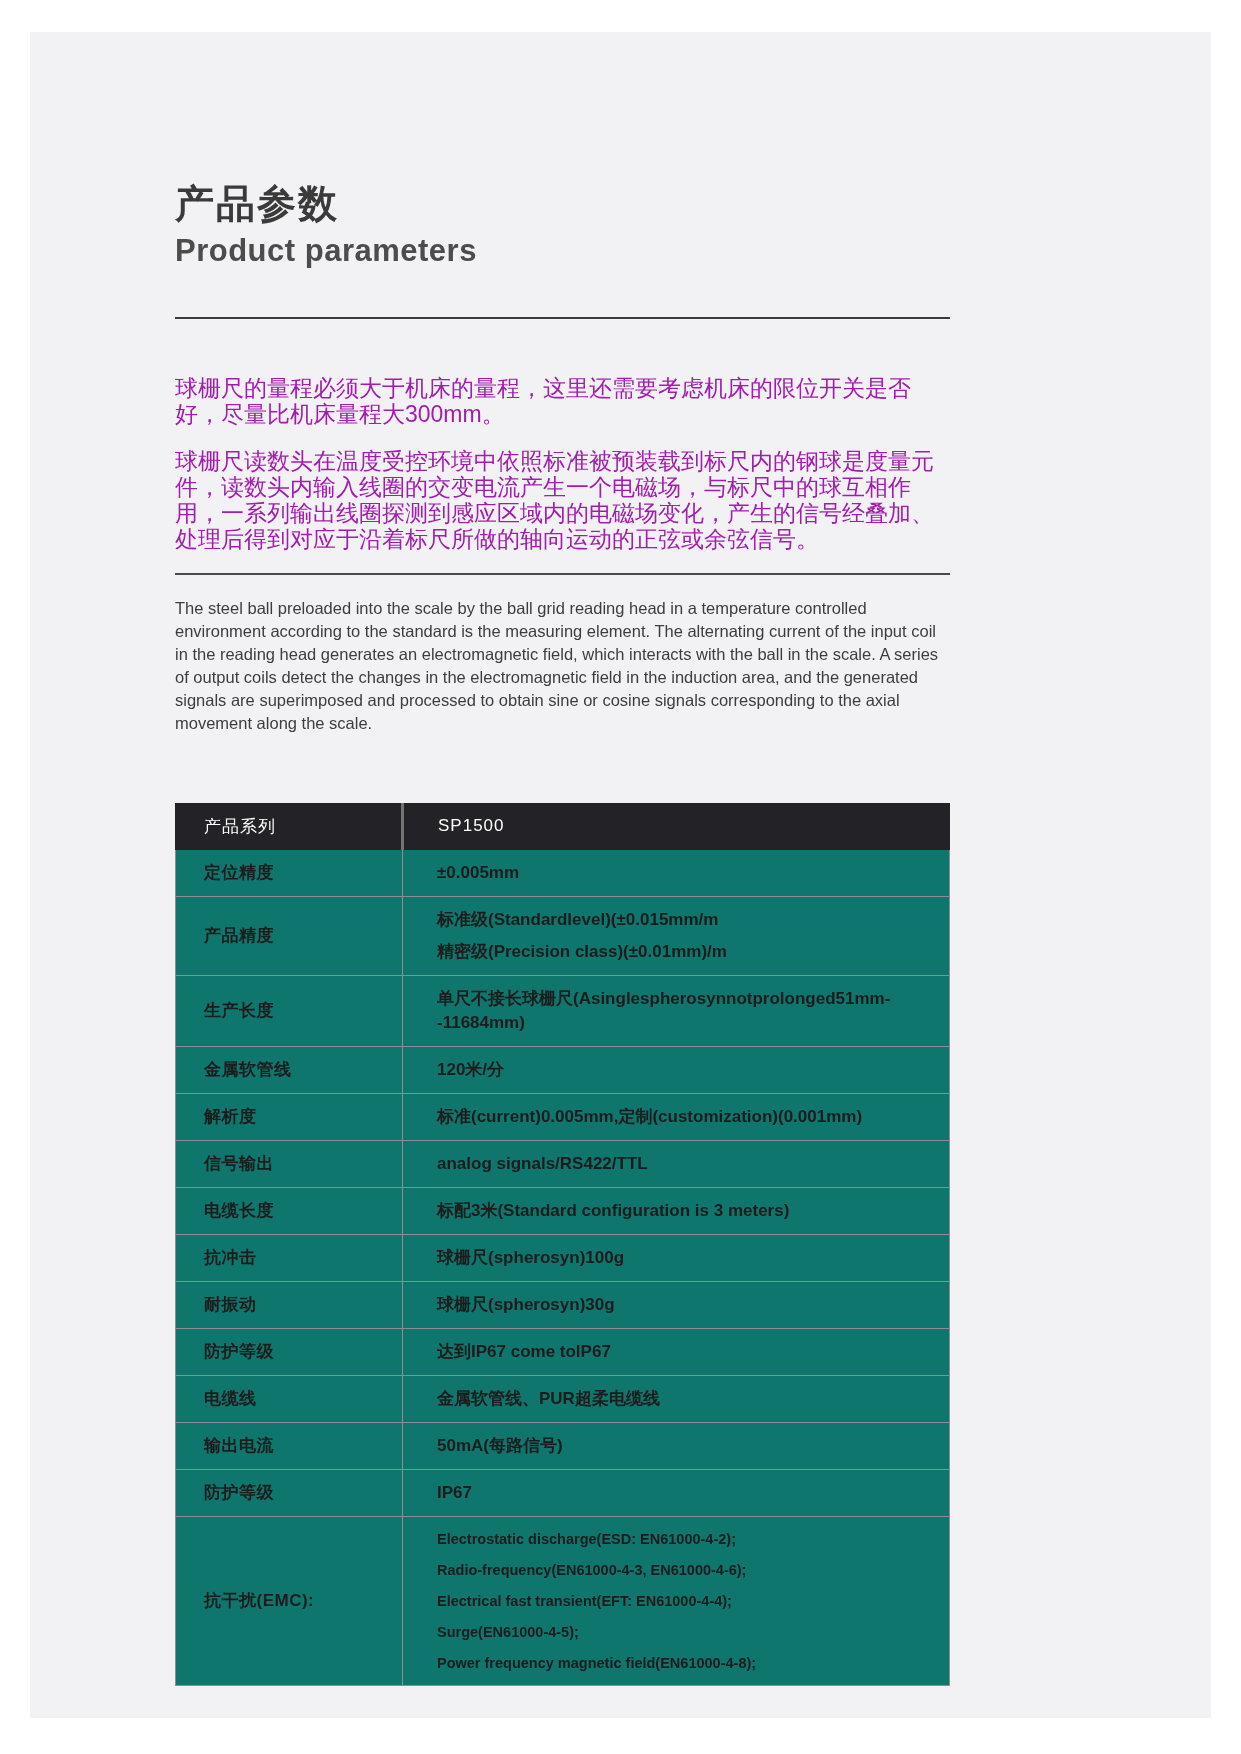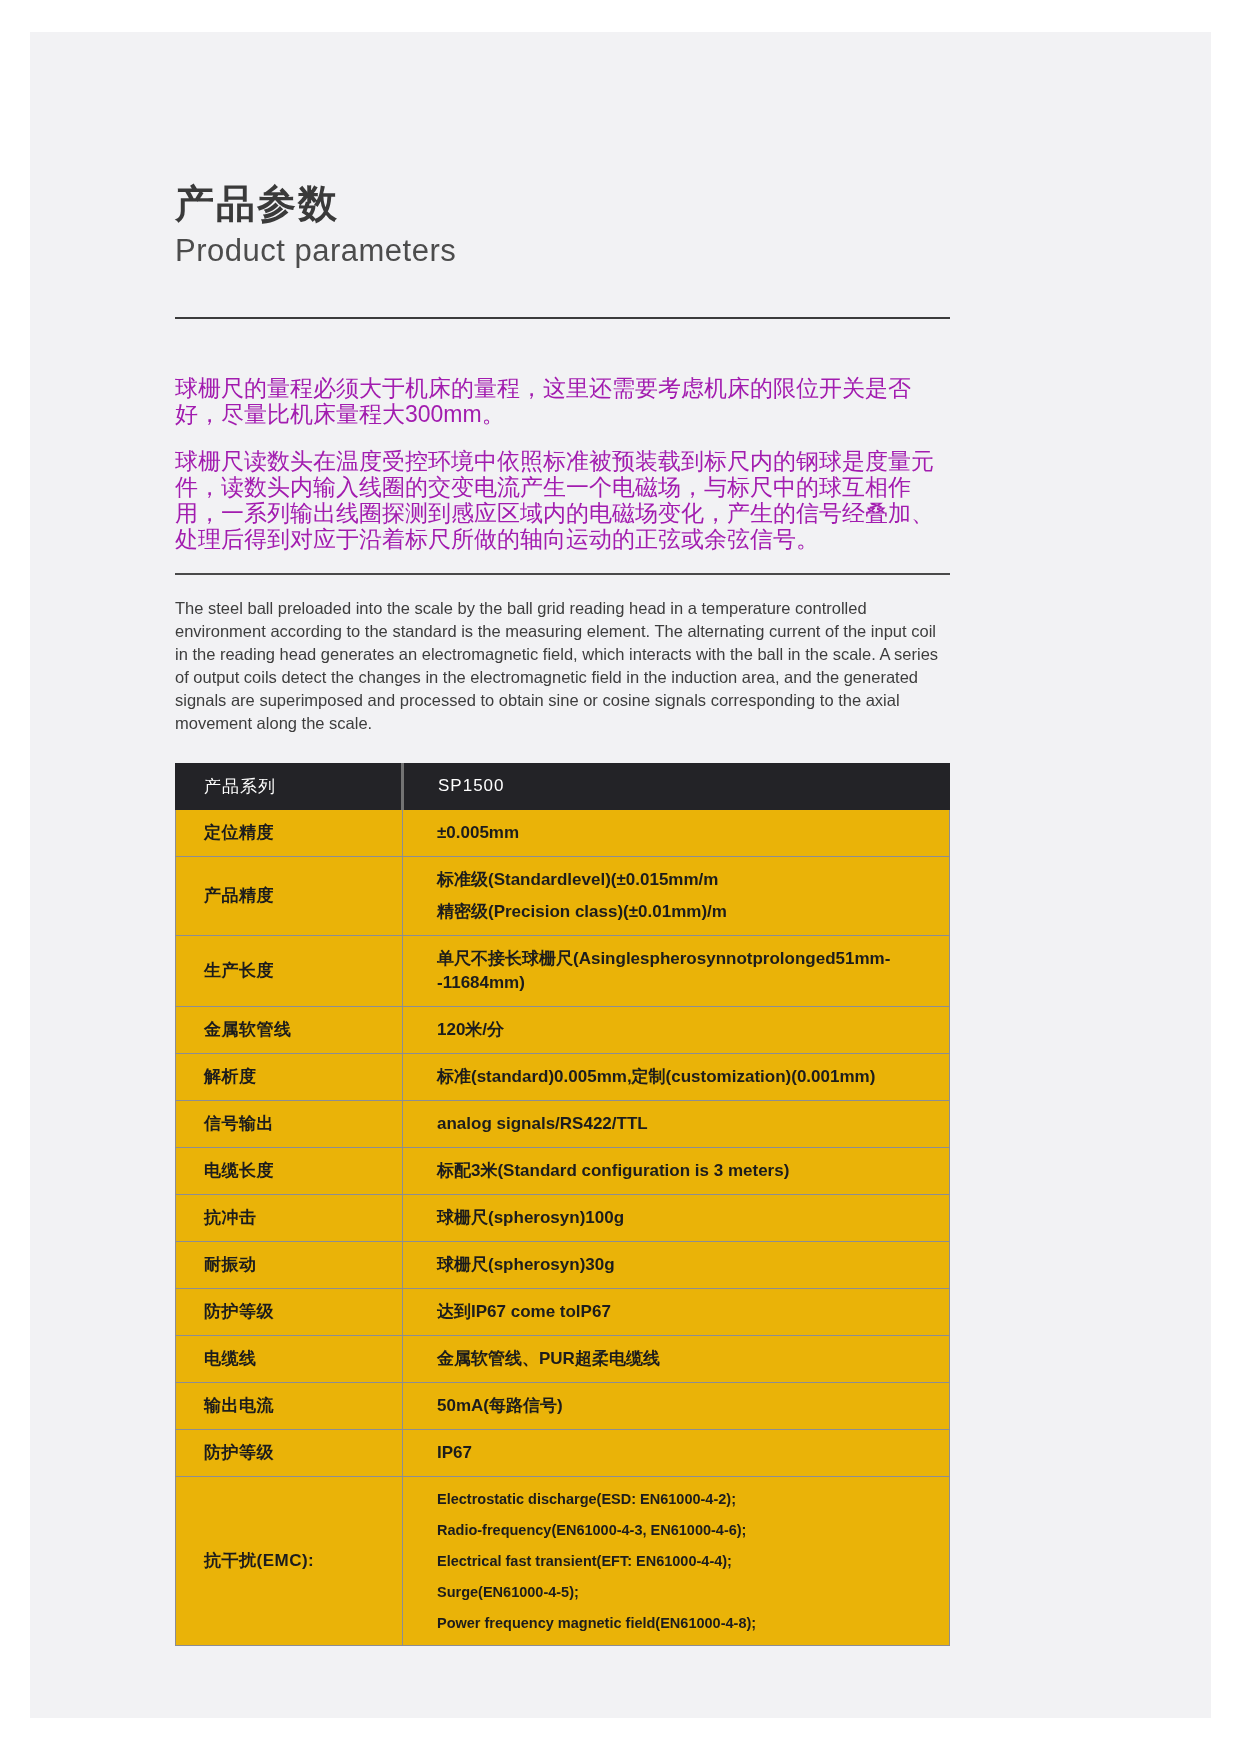--- a/index.html
+++ b/index.html
@@ -23,31 +23,31 @@
     background:var(--card-bg);
   }
   .content{
     position:absolute;left:145px;top:0;width:775px;padding-top:150px;
   }
   .title{
     font-size:39px;font-weight:bold;color:#3a3a3a;line-height:1.12;
     margin:0;letter-spacing:2px;
   }
   .subtitle{
-    font-size:31px;font-weight:normal;color:#4c4c4c;line-height:1.35;
+    font-size:31px;font-weight:bold;color:#4c4c4c;line-height:1.35;
     margin:4px 0 0 0;letter-spacing:0.5px;
   }
   .rule-thick{border:none;border-top:2px solid #3c3c3c;margin:45px 0 0 0;width:100%;}
   .rule-thin{border:none;border-top:2px solid #4a4a4a;margin:20px 0 0 0;width:100%;}
   .para-zh{font-size:23px;line-height:26px;color:#a21caf;margin:56px 0 0 0;}
   .para-zh.second{margin-top:22px;font-family:Liberation Serif, serif;}
   .para-en{font-size:16.5px;line-height:23px;color:#3d3d3d;margin:22px 0 0 0;}
   .spec-table{
-    width:775px;margin-top:28px;border-collapse:collapse;
-    background:#eab308;
+    width:775px;margin-top:68px;border-collapse:collapse;
+    background:#0f766e;
   }
   .spec-table th,.spec-table td{
     border:1px solid var(--table-border);
     vertical-align:middle;text-align:left;
   }
   .spec-table thead th{
     background:var(--table-header-bg);color:var(--table-header-text);
     border-color:var(--table-header-bg);
     font-size:17px;font-weight:normal;height:42px;letter-spacing:1px;
   }
@@ -114,21 +114,21 @@
   <tr>
     <td class="c-label">金属软管线</td>
     <td class="c-value">
                 <div class="value-line">120米/分</div>
               </td>
   </tr>
 
   <tr>
     <td class="c-label">解析度</td>
     <td class="c-value">
-                <div class="value-line">标准(standard)0.005mm,定制(customization)(0.001mm)</div>
+                <div class="value-line">标准(current)0.005mm,定制(customization)(0.001mm)</div>
               </td>
   </tr>
 
   <tr>
     <td class="c-label">信号输出</td>
     <td class="c-value">
                 <div class="value-line">analog signals/RS422/TTL</div>
               </td>
   </tr>
 

